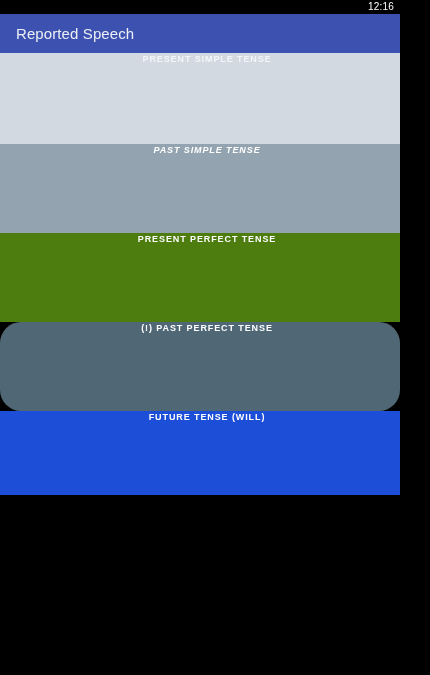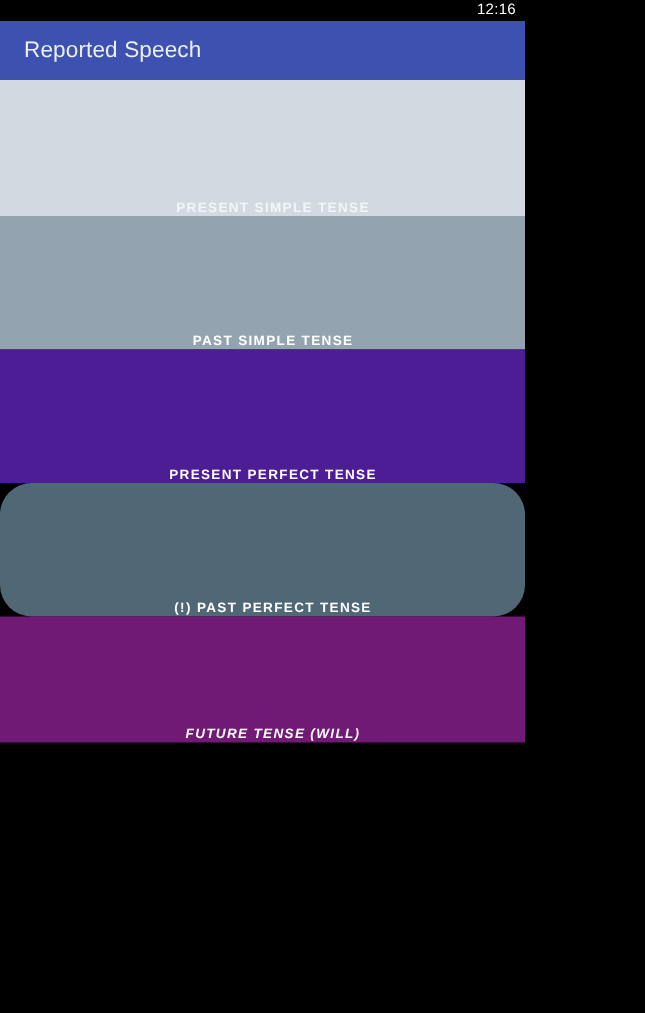--- a/index.html
+++ b/index.html
@@ -4,21 +4,21 @@
 <style>
   * { margin:0; padding:0; box-sizing:border-box; }
   html, body {
     width:430px; height:675px;
     background:#000;
     font-family:"Liberation Sans", sans-serif;
     overflow:hidden;
   }
   #app {
     position:relative;
-    width:350px; height:675px;
+    width:400px; height:675px;
     display:flex; flex-direction:column;
   }
 
   
   .statusbar {
     height:14px;
     background:#000000;
     display:flex;
     align-items:center;
     justify-content:flex-end;
@@ -53,21 +53,21 @@
 
   
   .list {
     flex:1 1 auto;
     display:flex;
     flex-direction:column;
     overflow:hidden;
   }
   .row {
     display:flex;
-    align-items:flex-end;
+    align-items:flex-start;
     justify-content:center;
     width:100%;
     flex:0 0 auto;
     position:relative;
     user-select:none;
     padding-left:14px;
   }
   .row .label {
     color:#ffffff;
     font-size:9px;
@@ -89,27 +89,27 @@
   </div>
 
   <div class="appbar" style="background: rgb(61, 81, 176);">
     <span class="title" style="color: rgb(236, 239, 244);">Reported Speech</span>
   </div>
 
   <div class="list">
     <div class="row pale" style="background: rgb(211, 217, 224); height: 91px;">
       <span class="label">PRESENT SIMPLE TENSE</span>
     </div>
-    <div class="row" style="background: rgb(147, 164, 176); height: 89px;">
+    <div class="row" style="background: rgb(147, 164, 176); height: 89px; font-style: italic;">
       <span class="label">PAST SIMPLE TENSE</span>
     </div>
-    <div class="row" style="background: #4c1d95; height: 89px;">
+    <div class="row" style="background: #4d7c0f; height: 89px;">
       <span class="label">PRESENT PERFECT TENSE</span>
     </div>
     <div class="row" style="background: rgb(80, 104, 117); height: 89px; border-radius: 21px;">
       <span class="label">(!) PAST PERFECT TENSE</span>
     </div>
-    <div class="row" style="background: #701a75; height: 84px; font-style: italic;">
+    <div class="row" style="background: #1d4ed8; height: 84px;">
       <span class="label">FUTURE TENSE (WILL)</span>
     </div>
   </div>
 
 </div>
 
 </body></html>

